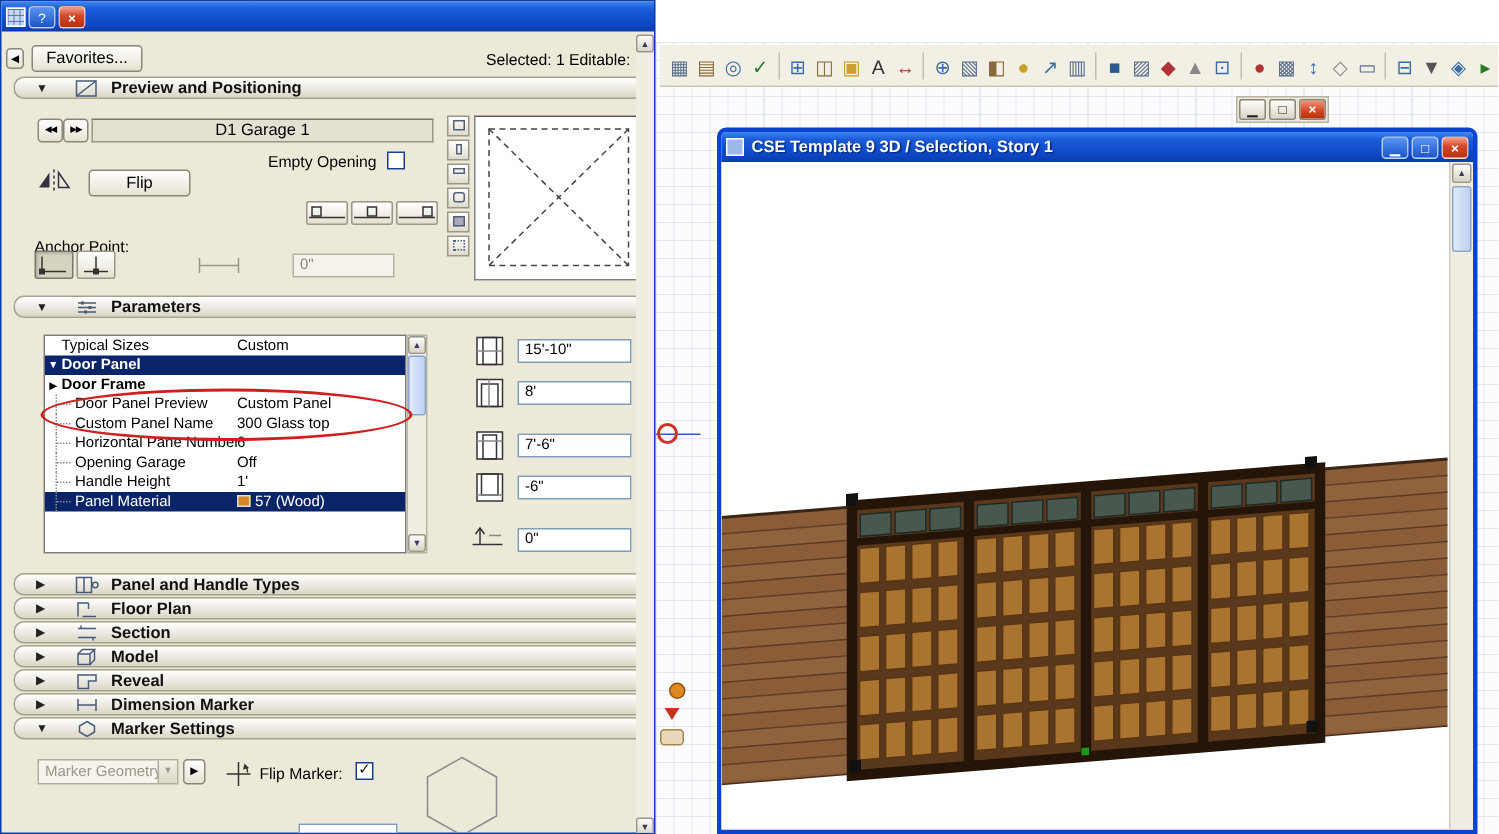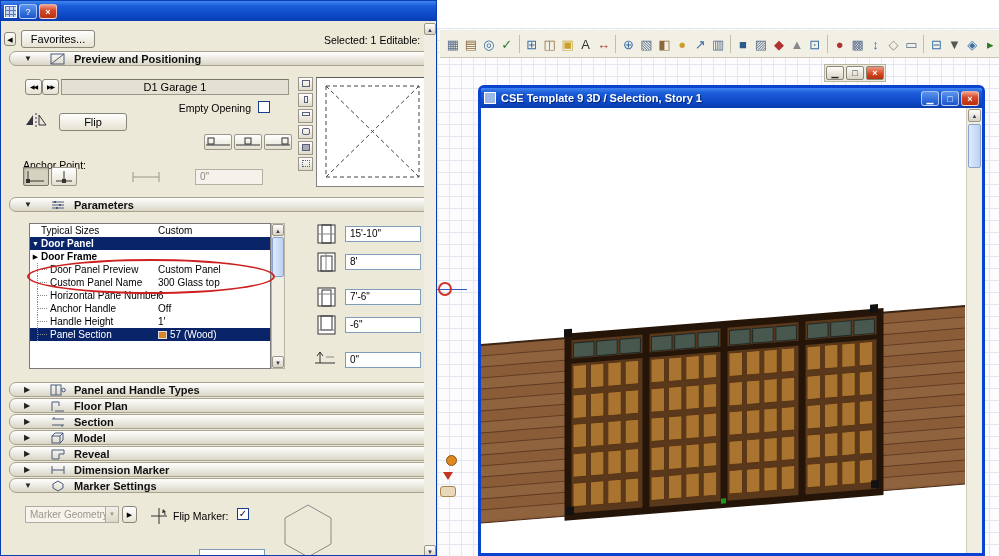--- a/index.html
+++ b/index.html
@@ -501,31 +501,31 @@
             <span class="pname">Custom Panel Name</span>
             <span class="pval">300 Glass top</span>
           </div>
           <div class="prow child">
             <span class="tree"></span>
             <span class="pname">Horizontal Pane Number</span>
             <span class="pval">6</span>
           </div>
           <div class="prow child">
             <span class="tree"></span>
-            <span class="pname">Anchor Handle</span>
+            <span class="pname">Opening Garage</span>
             <span class="pval">Off</span>
           </div>
           <div class="prow child">
             <span class="tree"></span>
             <span class="pname">Handle Height</span>
             <span class="pval">1'</span>
           </div>
           <div class="prow child selected">
             <span class="tree"></span>
-            <span class="pname">Panel Section</span>
+            <span class="pname">Panel Material</span>
             <span class="pval"><span class="swatch" style="background: rgb(216, 134, 42);"></span>57 (Wood)</span>
           </div>
         </div>
     </div>
     <div class="table-scroll">
       <div class="sbtn" style="width:12px; height:12px; margin:0;">▲</div>
       <div class="sthumb" style="top:13px; left:0; width:12px; height:40px; position:absolute;"></div>
       <div class="sbtn" style="width:12px; height:12px; margin:0; position:absolute; bottom:0; left:0;">▼</div>
     </div>
     <div class="red-ellipse"></div>

